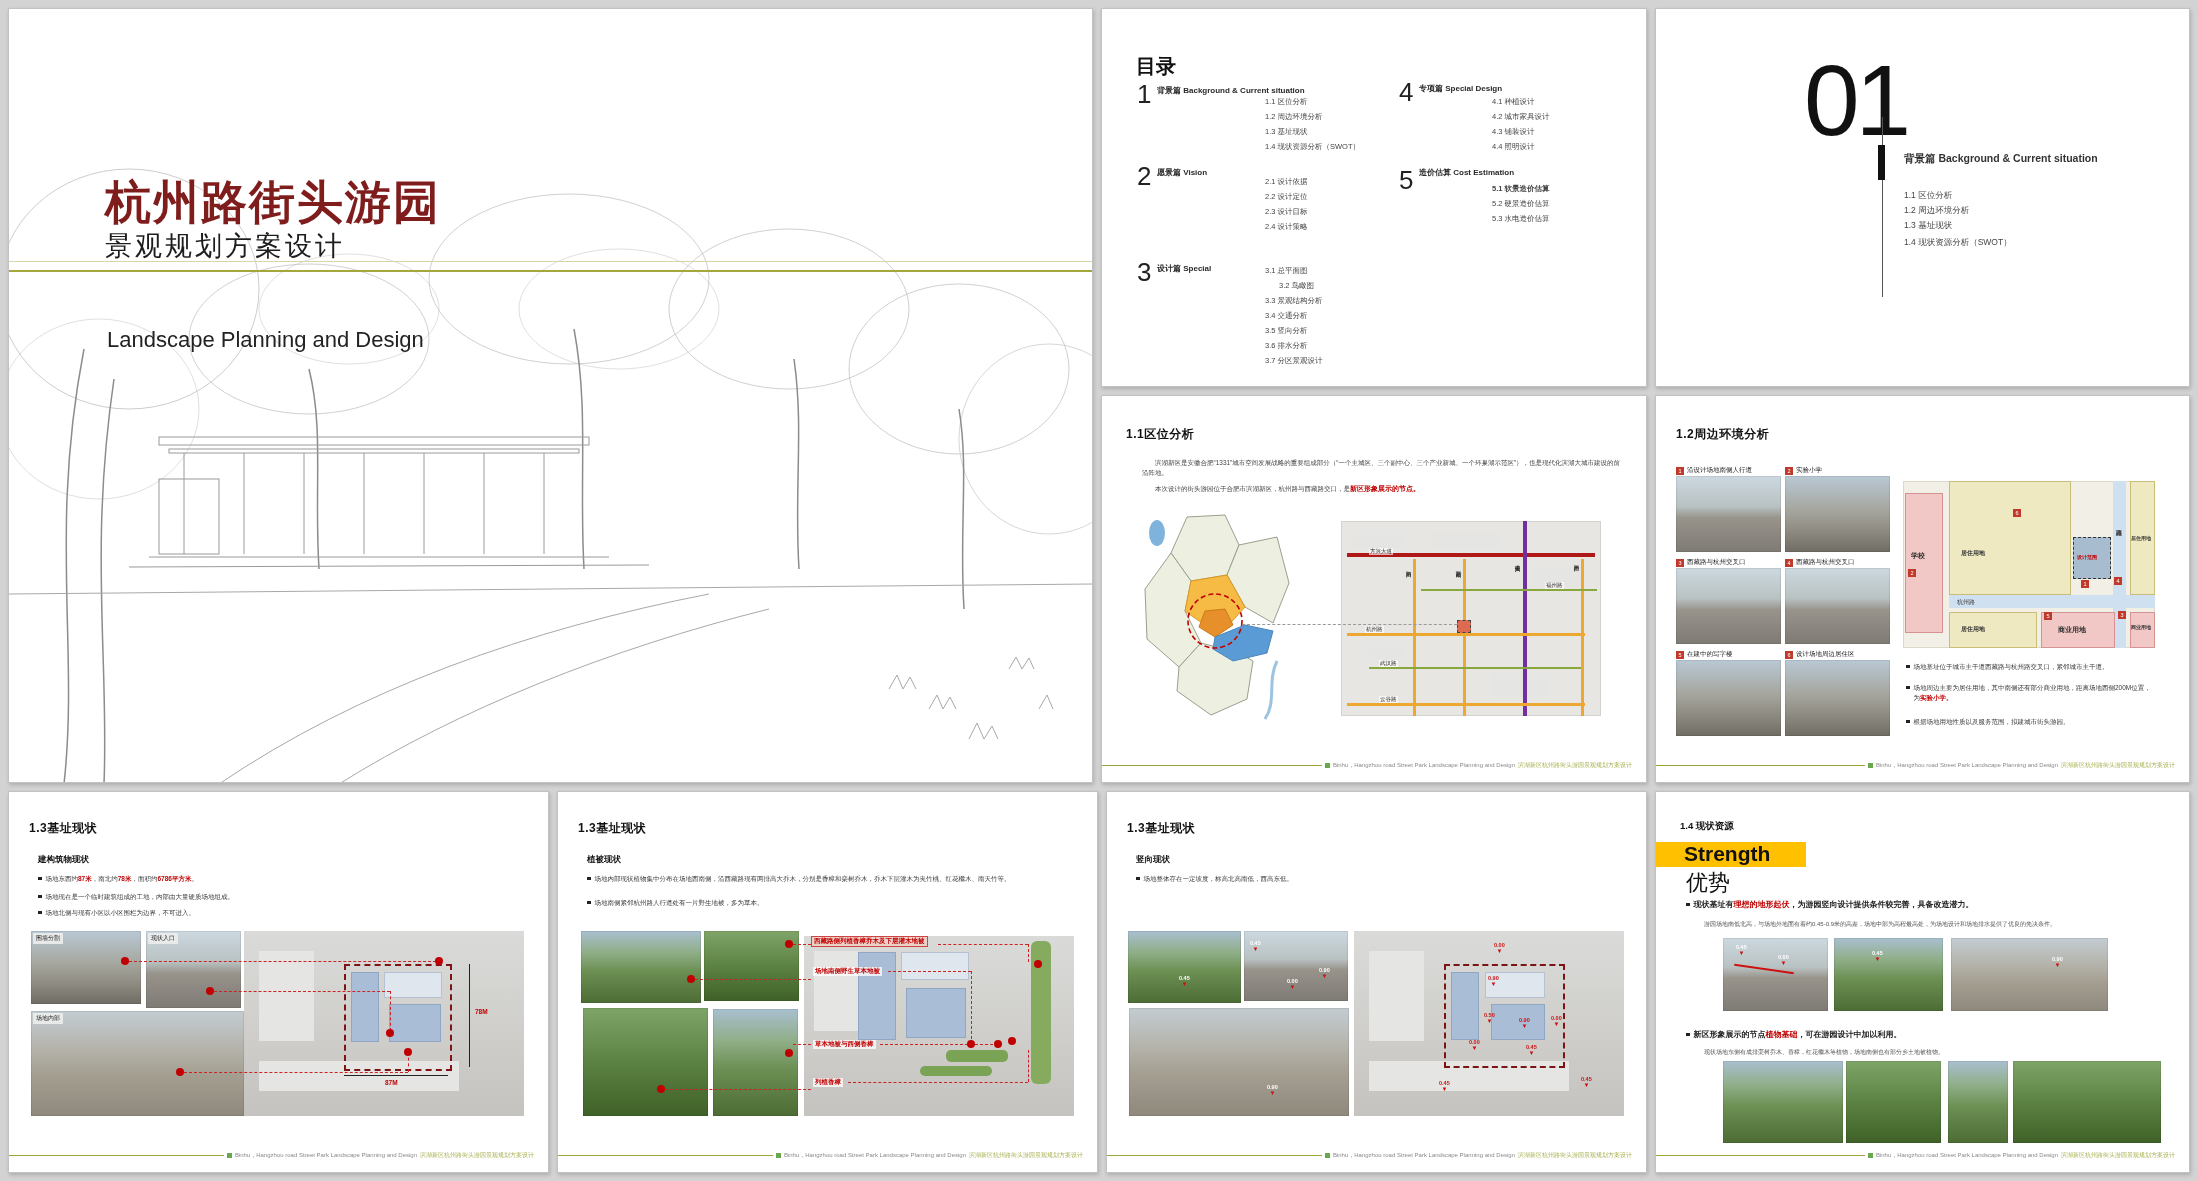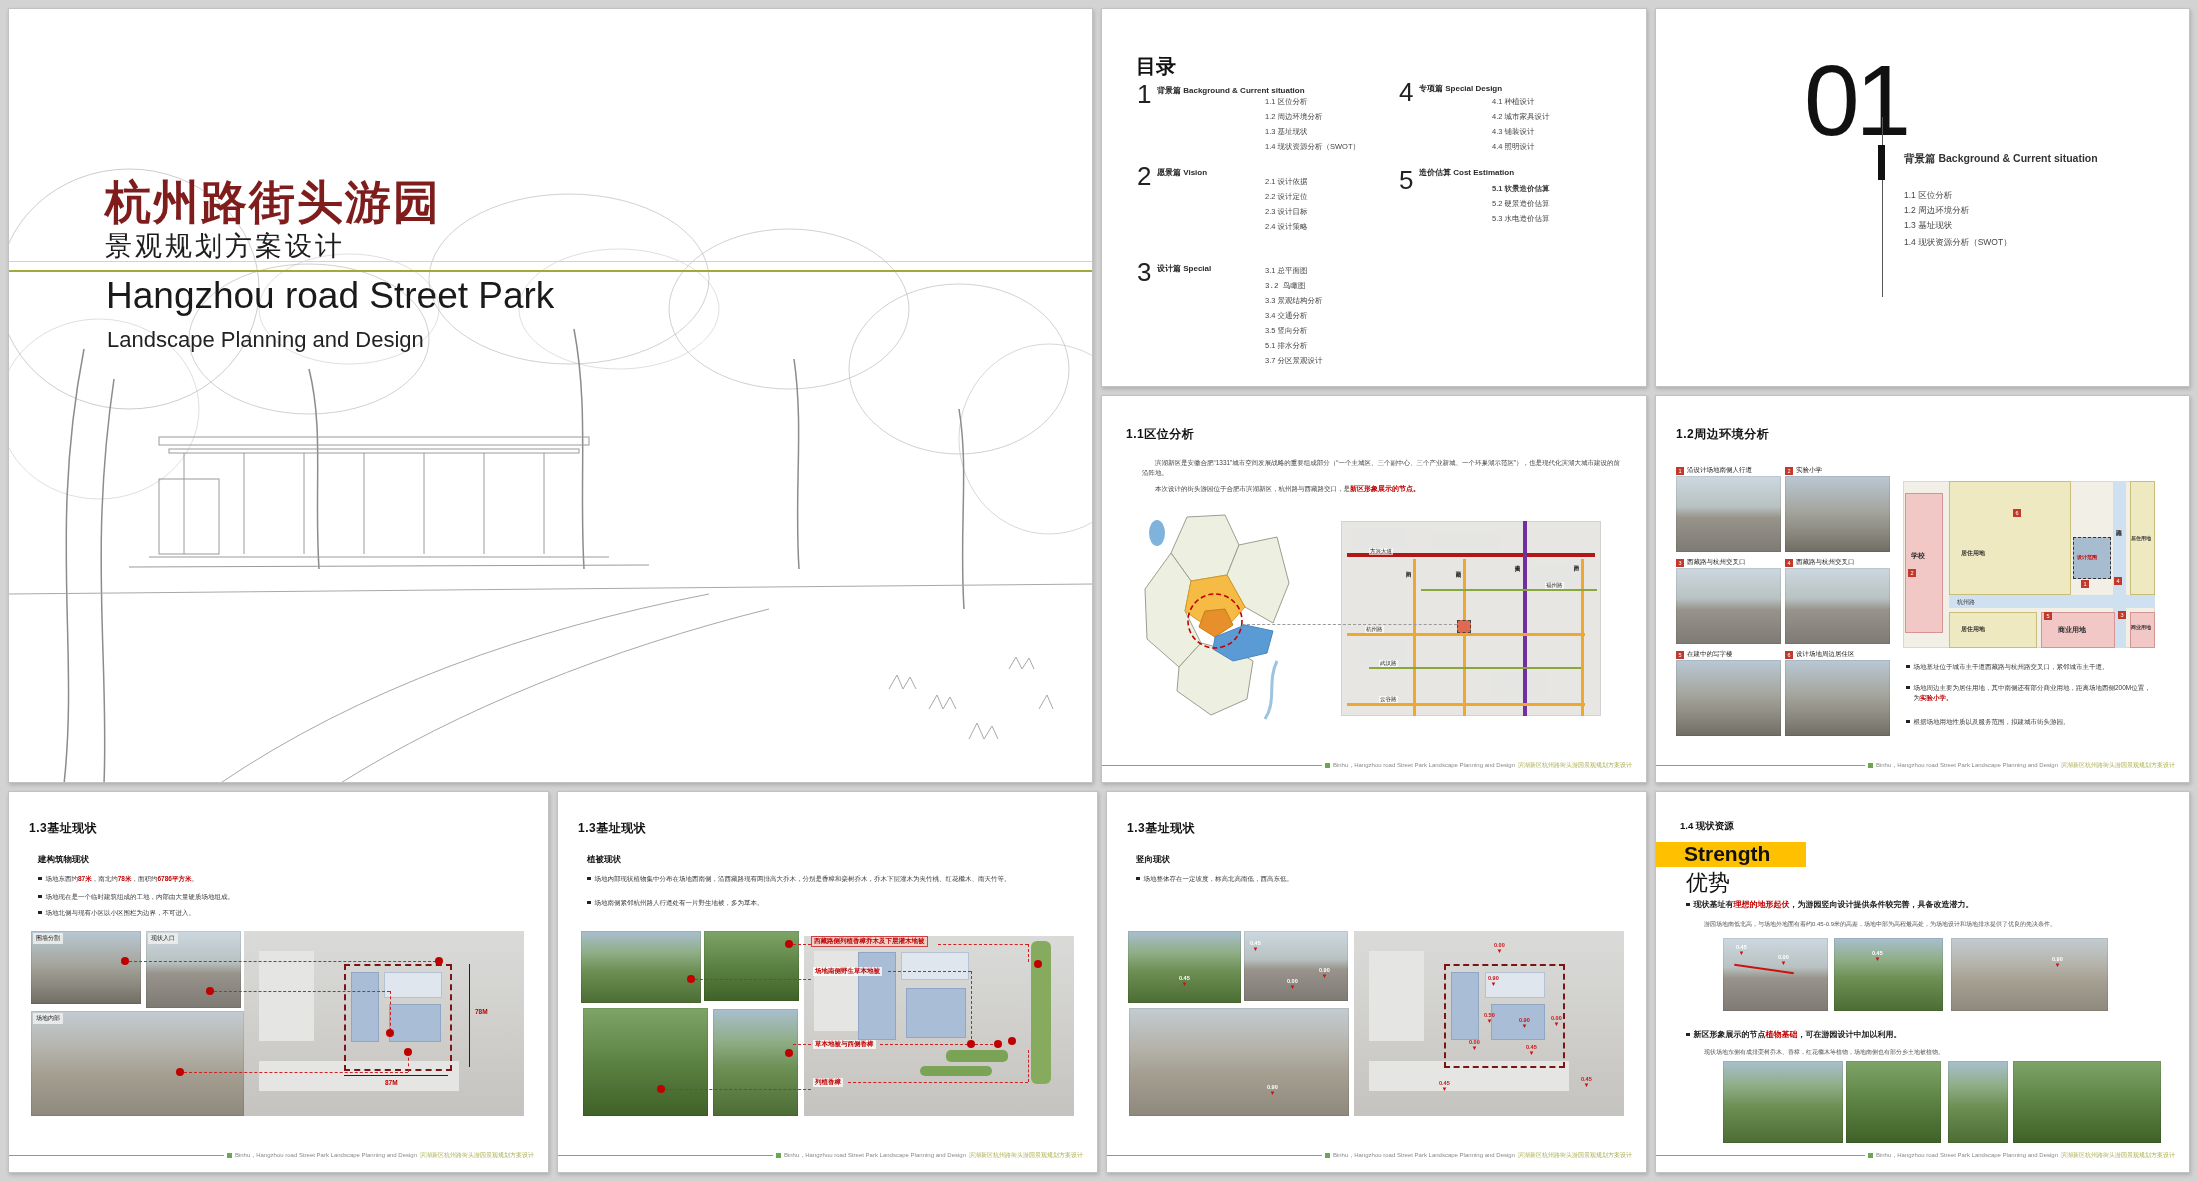--- a/index.html
+++ b/index.html
@@ -99,21 +99,20 @@
         <path d="M210,775 C350,680 520,620 700,585"></path>
         <path d="M330,775 C450,700 600,640 760,600"></path>
         <path d="M880,680 l8,-14 l6,14 l7,-12 l6,12 M920,700 l8,-14 l6,14 l7,-12 l6,12 M960,730 l8,-16 l7,16 l8,-13 l6,13"></path>
         <path d="M1000,660 l7,-12 l6,12 l7,-11 l5,11 M1030,700 l8,-14 l6,14"></path>
       </g>
     </svg>
     <div class="abs" style="left:0;right:0;top:252px;height:1px;background:#d6d6a8;z-index:2"></div>
     <div class="abs" style="left:0;right:0;top:261px;height:2px;background:#a2a83c;z-index:2"></div>
     <div class="abs" style="left:96px;top:163px;font-size:46px;font-weight:bold;color:#7f1d1d;letter-spacing:2px;z-index:3">杭州路街头游园</div>
     <div class="abs" style="left:96px;top:219px;font-size:27px;color:#1d1d1d;letter-spacing:3px;z-index:3">景观规划方案设计</div>
-    <div class="abs" style="left:97px;top:266px;font-size:37px;color:#1a1a1a;z-index:3">Hangzhou road Street Park</div>
     <div class="abs" style="left:98px;top:318px;font-size:22px;color:#222;z-index:3">Landscape Planning and Design</div>
   </div>
 
   <div class="slide" style="left:1101px;top:8px;width:546px;height:379px;">
     <div class="abs" style="left:34px;top:44px;font-size:20px;font-weight:bold;color:#111;">目录</div>
 
     <div class="toc-num" style="left:35px;top:70px;">1</div>
     <div class="toc-label" style="left:55px;top:76px;">背景篇  Background &amp;  Current situation</div>
     <div class="toc-item" style="left:163px;top:88px;">1.1  区位分析</div>
     <div class="toc-item" style="left:163px;top:103px;">1.2  周边环境分析</div>
@@ -123,25 +122,25 @@
     <div class="toc-num" style="left:35px;top:152px;">2</div>
     <div class="toc-label" style="left:55px;top:158px;">愿景篇  Vision</div>
     <div class="toc-item" style="left:163px;top:168px;">2.1  设计依据</div>
     <div class="toc-item" style="left:163px;top:183px;">2.2  设计定位</div>
     <div class="toc-item" style="left:163px;top:198px;">2.3  设计目标</div>
     <div class="toc-item" style="left:163px;top:213px;">2.4  设计策略</div>
 
     <div class="toc-num" style="left:35px;top:248px;">3</div>
     <div class="toc-label" style="left:55px;top:254px;">设计篇  Special</div>
     <div class="toc-item" style="left:163px;top:257px;">3.1 总平面图</div>
-    <div class="toc-item" style="left:163px;top:272px;font-family:Liberation Mono, monospace;">3.2 鸟瞰图</div>
+    <div class="toc-item" style="left:177px;top:272px;">3.2 鸟瞰图</div>
     <div class="toc-item" style="left:163px;top:287px;">3.3 景观结构分析</div>
     <div class="toc-item" style="left:163px;top:302px;">3.4 交通分析</div>
     <div class="toc-item" style="left:163px;top:317px;">3.5 竖向分析</div>
-    <div class="toc-item" style="left:163px;top:332px;">5.1 排水分析</div>
+    <div class="toc-item" style="left:163px;top:332px;">3.6 排水分析</div>
     <div class="toc-item" style="left:163px;top:347px;">3.7 分区景观设计</div>
 
     <div class="toc-num" style="left:297px;top:68px;">4</div>
     <div class="toc-label" style="left:317px;top:74px;text-align:center;">专项篇  Special Design</div>
     <div class="toc-item" style="left:390px;top:88px;">4.1 种植设计</div>
     <div class="toc-item" style="left:390px;top:103px;">4.2 城市家具设计</div>
     <div class="toc-item" style="left:390px;top:118px;">4.3 铺装设计</div>
     <div class="toc-item" style="left:390px;top:133px;">4.4 照明设计</div>
 
     <div class="toc-num" style="left:297px;top:156px;">5</div>

